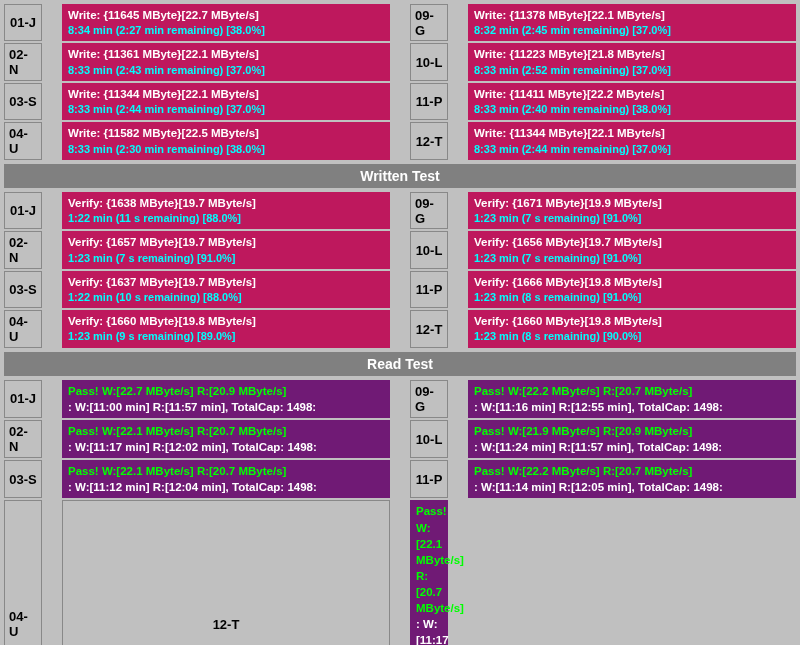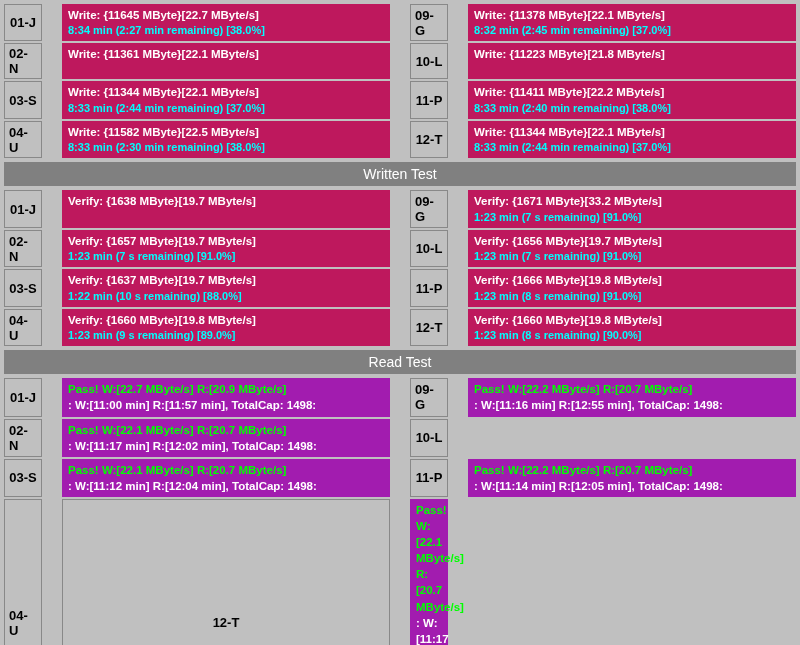--- a/index.html
+++ b/index.html
@@ -40,26 +40,26 @@
       justify-content: center;
       min-width: 38px;
       padding: 2px 4px;
       border: 1px solid #888;
     }
     .section-title {
       background: #808080;
       color: #ffffff;
       text-align: center;
       font-size: 14px;
-      font-weight: normal;
+      font-weight: bold;
       padding: 4px;
       margin: 4px 0;
     }
     .pass-cell {
-      background: #a21caf;
+      background: #701a75;
       color: #00ff00;
       padding: 3px 6px;
       font-size: 11.5px;
       line-height: 1.4;
       font-weight: bold;
     }
     .pass-cell .line1 {
       color: #00ff00;
     }
     .pass-cell .line2 {
@@ -97,24 +97,26 @@
           <div class="drive-label">09-G</div>
           <div class="cell">
             <div>Write: {11378 MByte}[22.1 MByte/s]</div>
             <div class="label">8:32 min (2:45 min remaining)  [37.0%]</div>
           </div>
         </div>
         <div class="row-pair">
           <div class="drive-label">02-N</div>
           <div class="cell">
             <div>Write: {11361 MByte}[22.1 MByte/s]</div>
+            <div class="label">8:33 min (2:43 min remaining)  [37.0%]</div>
           </div>
           <div class="drive-label">10-L</div>
           <div class="cell">
             <div>Write: {11223 MByte}[21.8 MByte/s]</div>
+            <div class="label">8:33 min (2:52 min remaining)  [37.0%]</div>
           </div>
         </div>
         <div class="row-pair">
           <div class="drive-label">03-S</div>
           <div class="cell">
             <div>Write: {11344 MByte}[22.1 MByte/s]</div>
             <div class="label">8:33 min (2:44 min remaining)  [37.0%]</div>
           </div>
           <div class="drive-label">11-P</div>
           <div class="cell">
@@ -137,24 +139,25 @@
       </div>
     <div class="section-title">Written Test</div>
   </div>
 
   <div class="section">
     <div id="verify-rows">
         <div class="row-pair">
           <div class="drive-label">01-J</div>
           <div class="cell">
             <div>Verify: {1638 MByte}[19.7 MByte/s]</div>
+            <div class="label">1:22 min (11 s remaining)   [88.0%]</div>
           </div>
           <div class="drive-label">09-G</div>
           <div class="cell">
-            <div>Verify: {1671 MByte}[33.2 MByte/s]</div>
+            <div>Verify: {1671 MByte}[19.9 MByte/s]</div>
             <div class="label">1:23 min (7 s remaining)   [91.0%]</div>
           </div>
         </div>
         <div class="row-pair">
           <div class="drive-label">02-N</div>
           <div class="cell">
             <div>Verify: {1657 MByte}[19.7 MByte/s]</div>
             <div class="label">1:23 min (7 s remaining)   [91.0%]</div>
           </div>
           <div class="drive-label">10-L</div>
@@ -205,20 +208,24 @@
             <div class="line2">: W:[11:16 min] R:[12:55 min], TotalCap: 1498:</div>
           </div>
         </div>
         <div class="row-pair">
           <div class="drive-label">02-N</div>
           <div class="pass-cell">
             <div class="line1">Pass! W:[22.1 MByte/s] R:[20.7 MByte/s]</div>
             <div class="line2">: W:[11:17 min] R:[12:02 min], TotalCap: 1498:</div>
           </div>
           <div class="drive-label">10-L</div>
+          <div class="pass-cell">
+            <div class="line1">Pass! W:[21.9 MByte/s] R:[20.9 MByte/s]</div>
+            <div class="line2">: W:[11:24 min] R:[11:57 min], TotalCap: 1498:</div>
+          </div>
         </div>
         <div class="row-pair">
           <div class="drive-label">03-S</div>
           <div class="pass-cell">
             <div class="line1">Pass! W:[22.1 MByte/s] R:[20.7 MByte/s]</div>
             <div class="line2">: W:[11:12 min] R:[12:04 min], TotalCap: 1498:</div>
           </div>
           <div class="drive-label">11-P</div>
           <div class="pass-cell">
             <div class="line1">Pass! W:[22.2 MByte/s] R:[20.7 MByte/s]</div>

